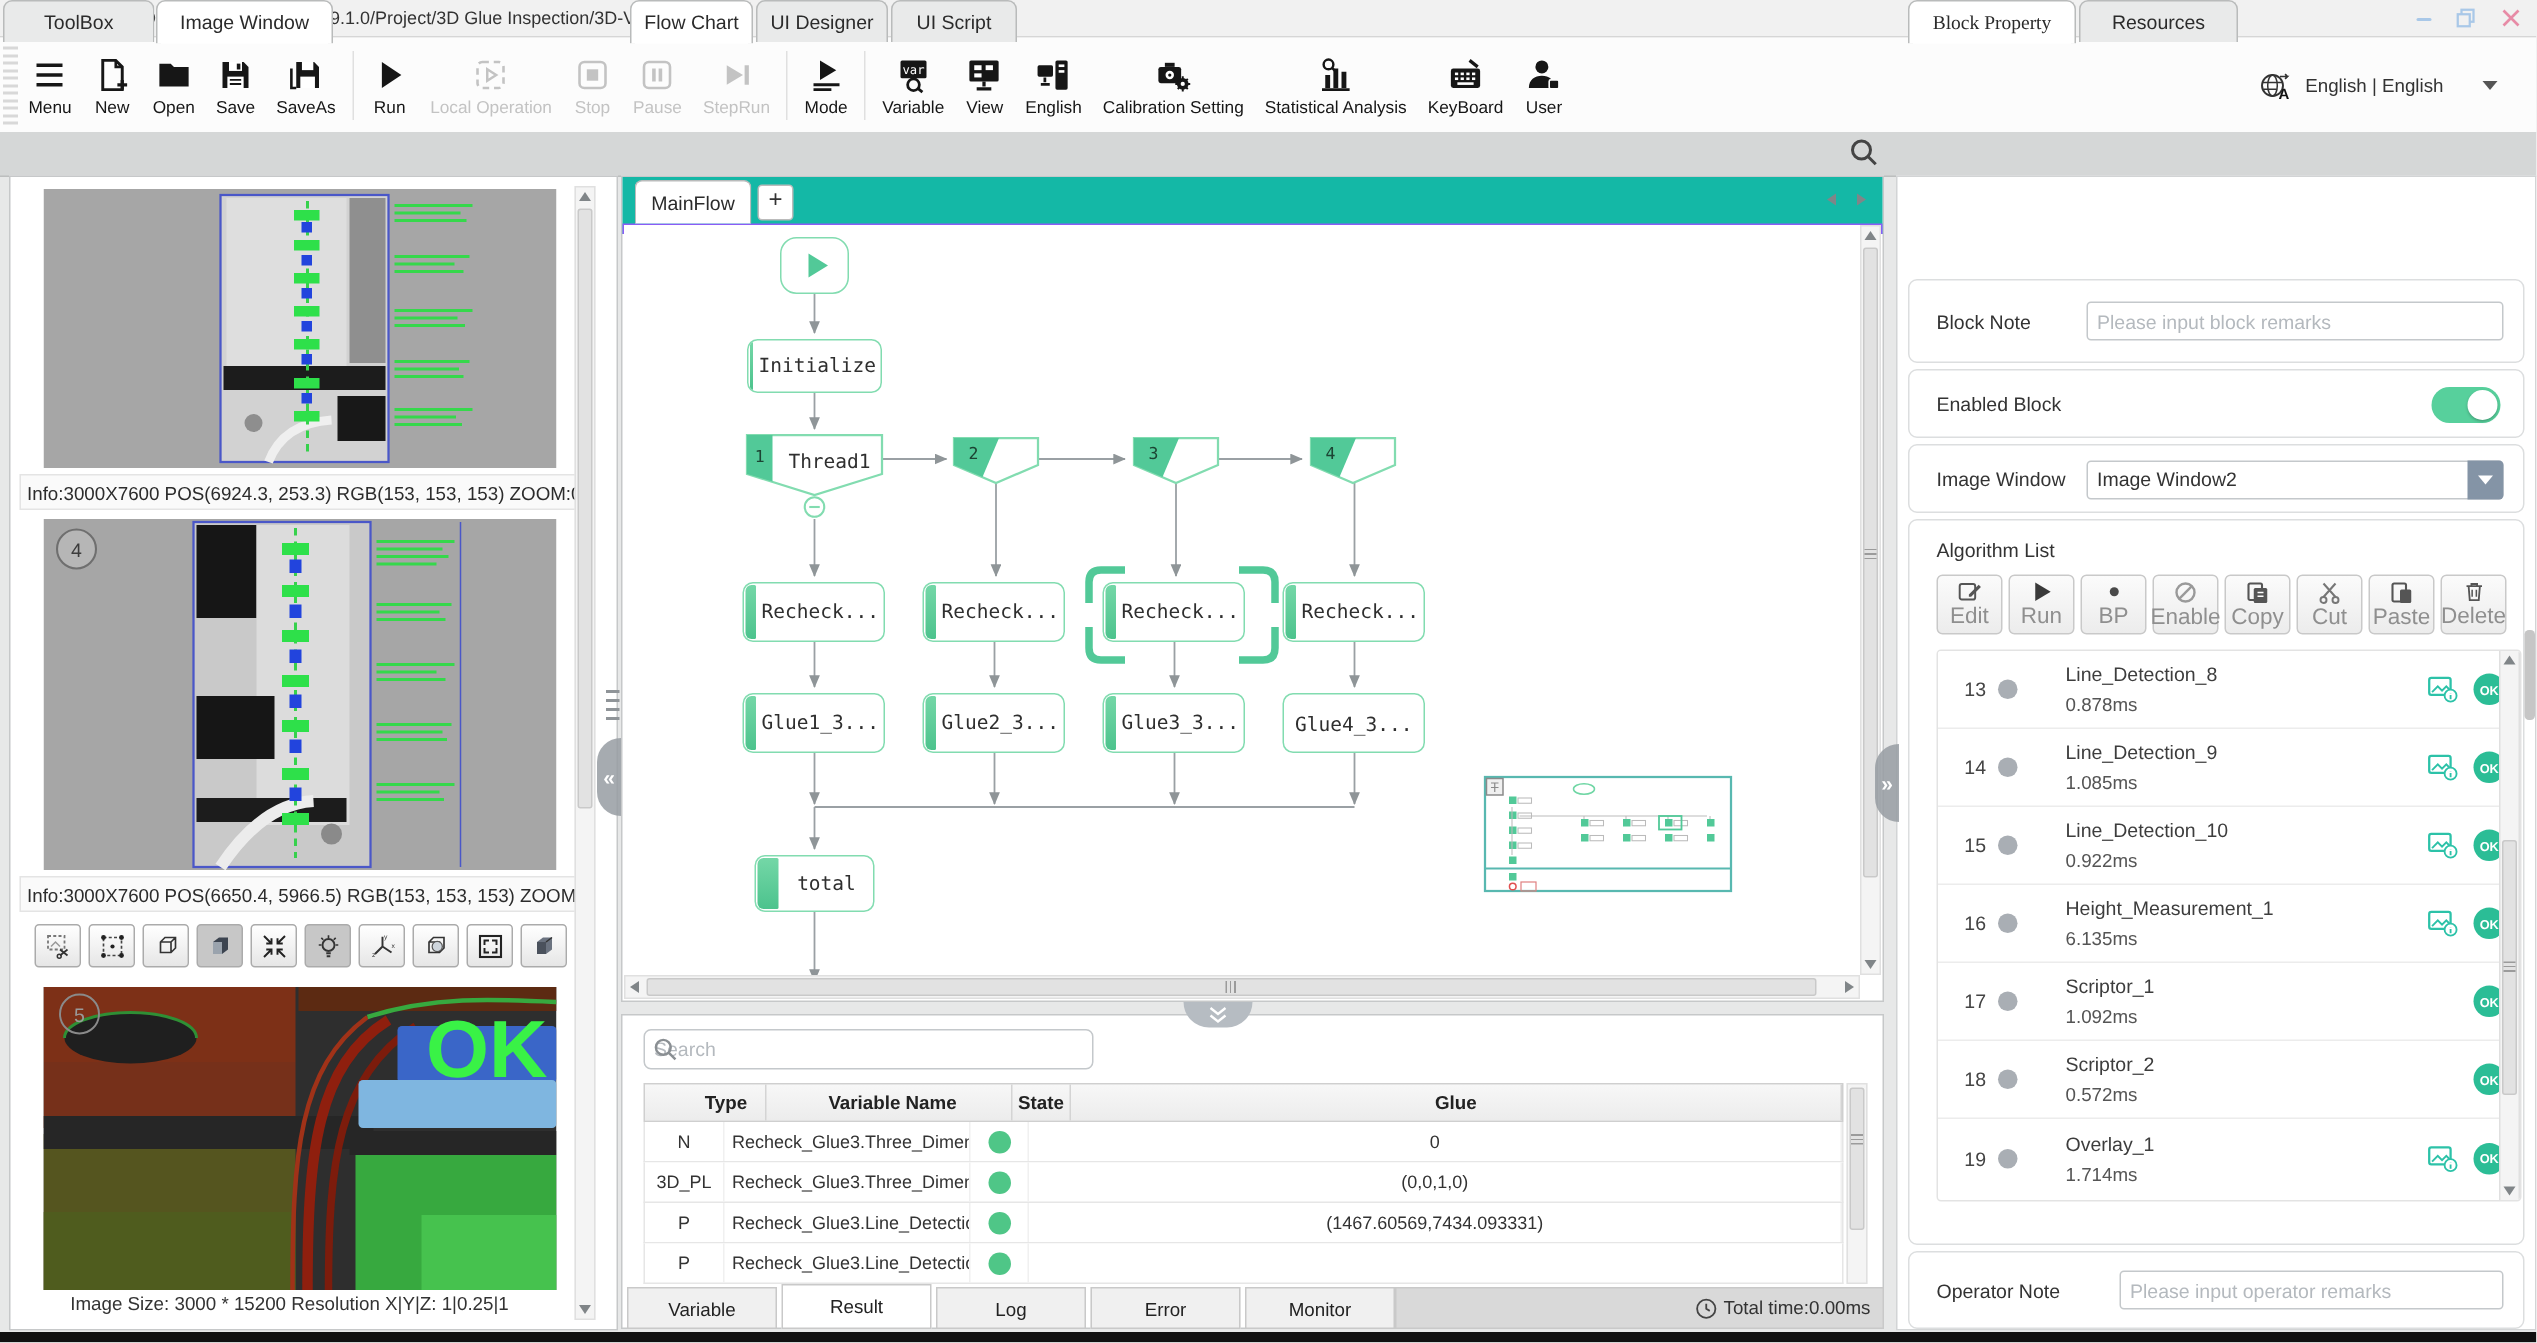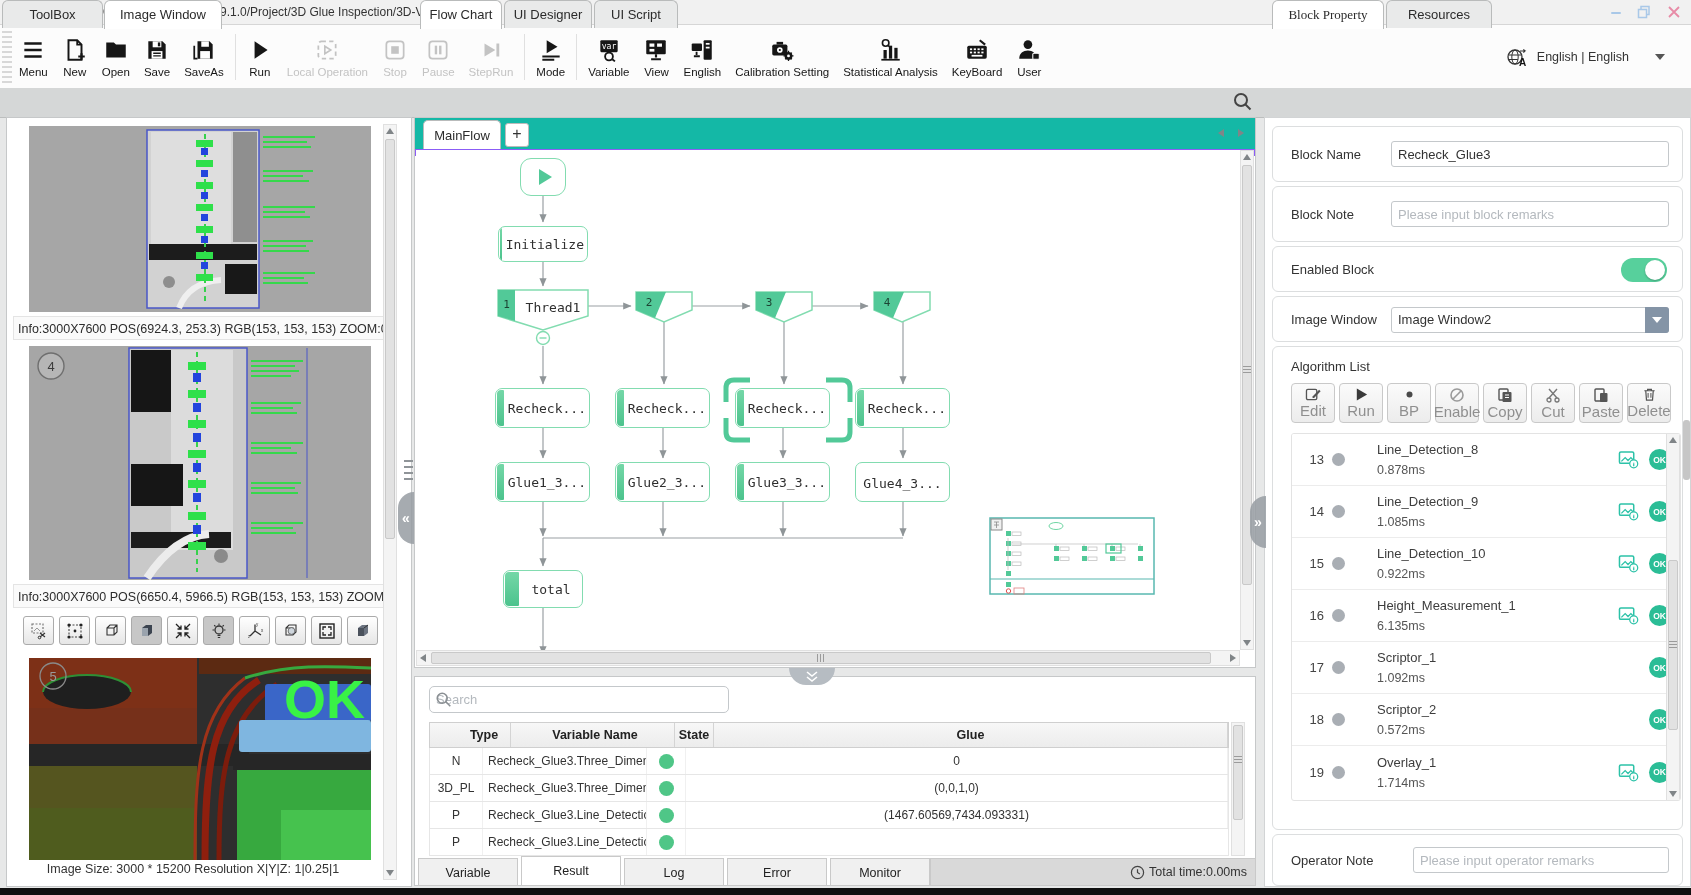--- a/index.html
+++ b/index.html
@@ -802,24 +802,20 @@
     <svg width="15" height="15" viewBox="0 0 16 16" style="margin-right:4px;">
       <circle cx="8" cy="8" r="6.5" fill="none" stroke="#444" stroke-width="1.3"></circle>
         <path d="M8 4.5V8l2.5 1.5" fill="none" stroke="#444" stroke-width="1.3"></path>
       </svg>
     <span style="font-size:12.5px;color:#333;">Total time:0.00ms</span>
   </div>
 
   <div class="panel" style="left:1264px;top:117px;width:427px;height:770px;border-color:#d2d4d5;"></div>
   <div class="handle" style="left:1250px;top:496px;">»</div>
 
-  <div class="card" style="top:126px;height:56px;">
-    <span class="clabel" style="top:20px;">Block Name</span>
-    <input class="ipt" style="left: 118px; top: 14px; width: 278px;" value="Recheck_Glue3">
-  </div>
   <div class="card" style="top:186px;height:56px;">
     <span class="clabel" style="top:20px;">Block Note</span>
     <input class="ipt" style="left: 118px; top: 14px; width: 278px;" placeholder="Please input block remarks">
   </div>
   <div class="card" style="top:246px;height:46px;">
     <span class="clabel" style="top:15px;">Enabled Block</span>
     <div class="toggle" style="left:348px;top:11px;">
         <div class="knob"></div>
       </div>
   </div>

